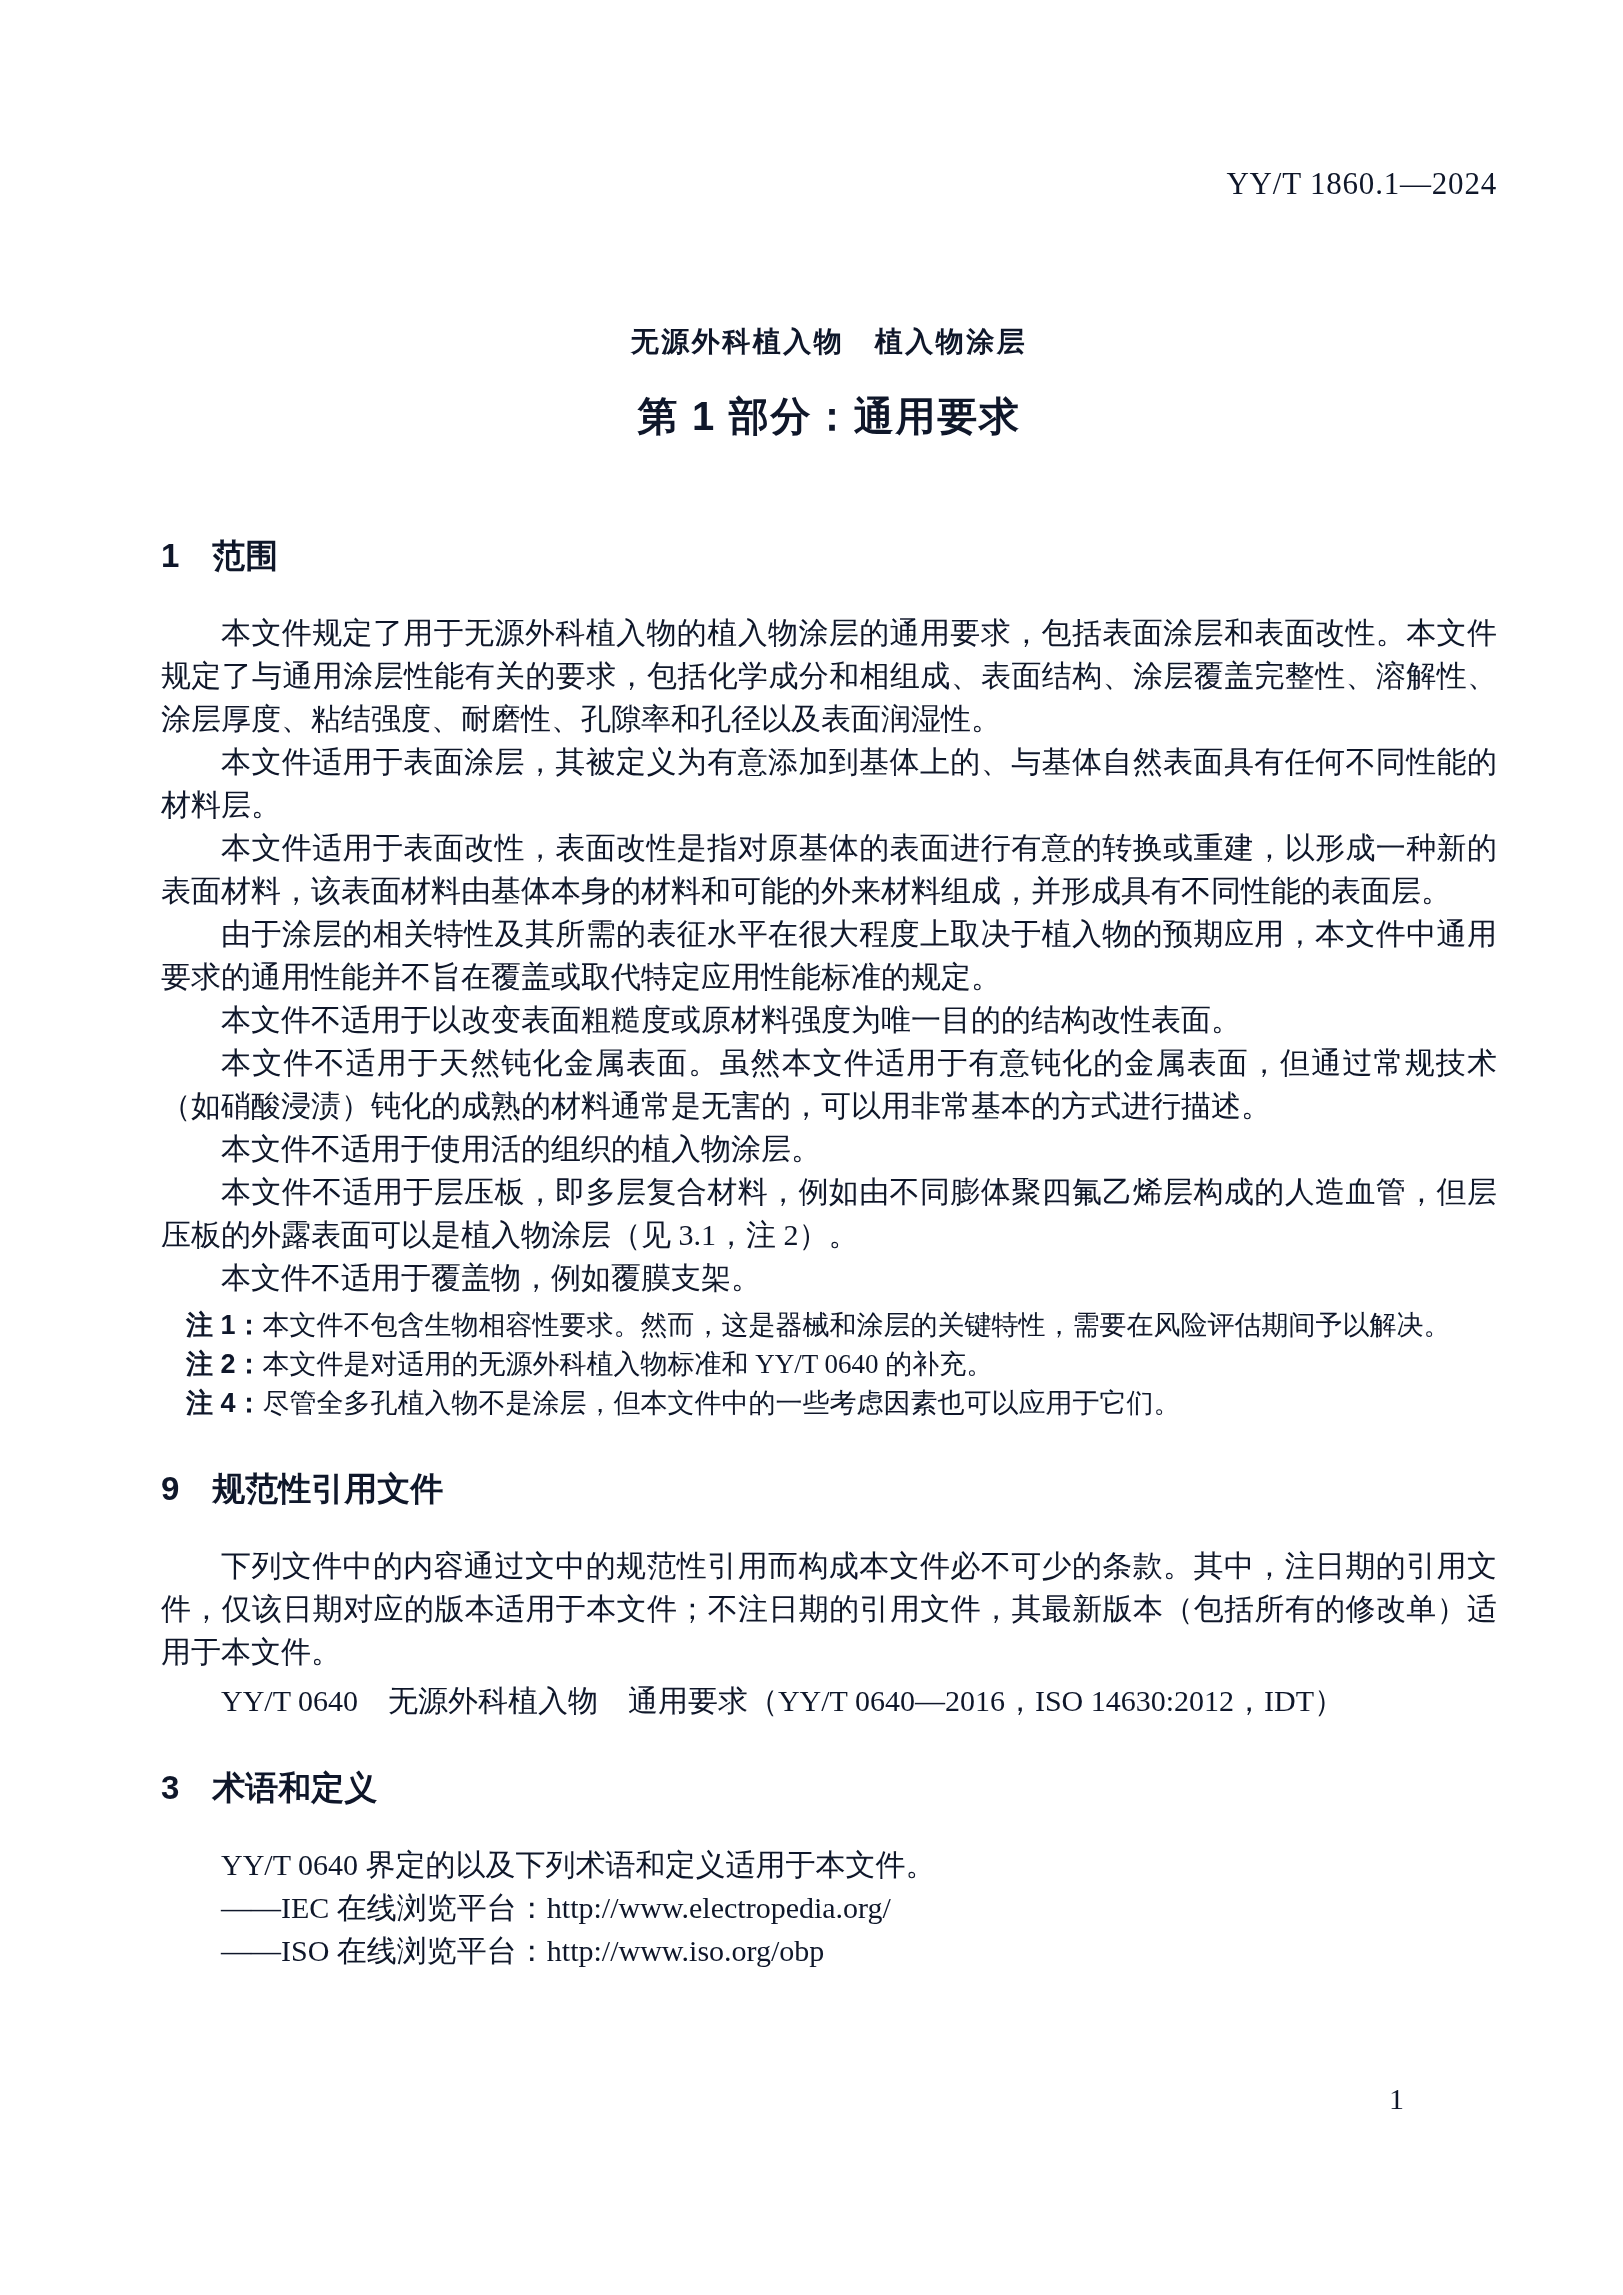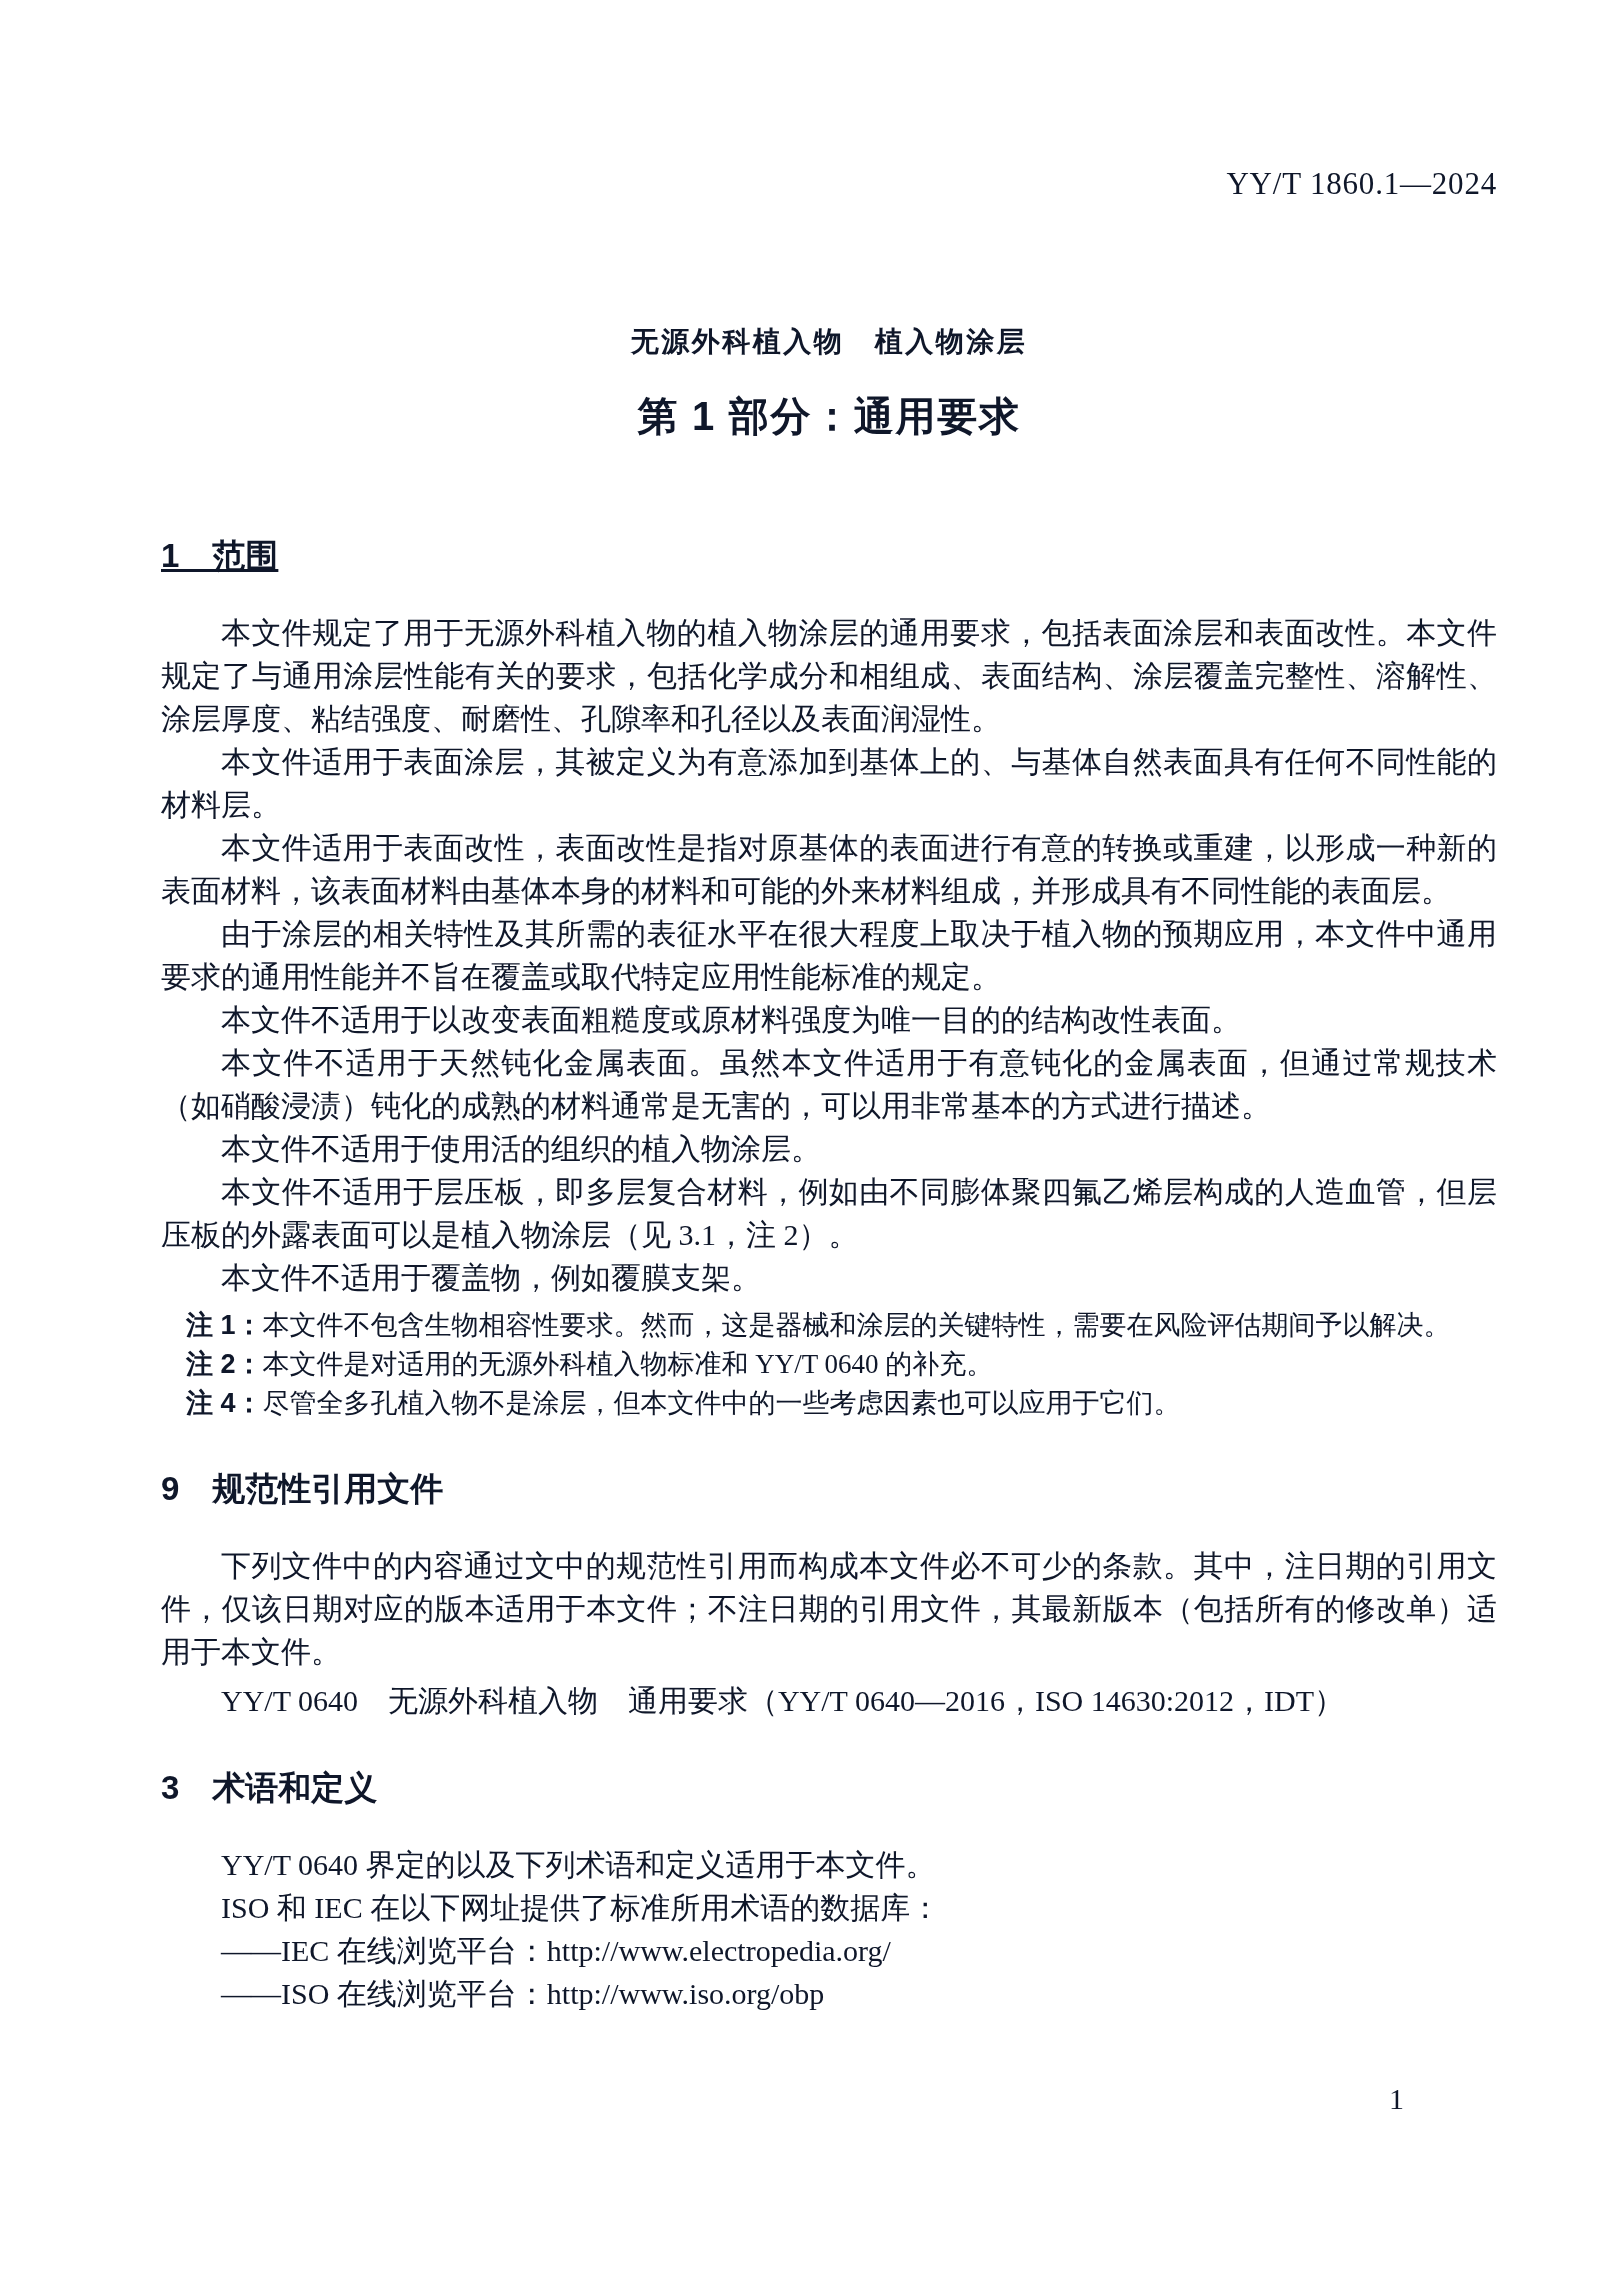--- a/index.html
+++ b/index.html
@@ -41,21 +41,21 @@
     line-height: 53px;
     letter-spacing: 1.7px;
   }
   .sec-heading {
     margin: 43px 0 0 0;
     font-family: "Liberation Sans", "DejaVu Sans", sans-serif;
     font-weight: 700;
     font-size: 33px;
     line-height: 45px;
   }
-  .sec-heading.first { margin-top: 90px; text-decoration: underline; }
+  .sec-heading.first { margin-top: 90px; }
   p.body-p {
     margin: 0;
     font-size: 30px;
     line-height: 43px;
     text-align: justify;
     text-indent: 60px;
   }
   p.body-p.lead { margin-top: 33px; }
   p.body-p.ref { margin-top: 6.7px; }
   .notes { margin: 6.7px 0 0 25px; }
@@ -108,20 +108,19 @@
   </div>
 
   <h2 class="sec-heading">9　规范性引用文件</h2>
 
   <p class="body-p lead">下列文件中的内容通过文中的规范性引用而构成本文件必不可少的条款。其中，注日期的引用文件，仅该日期对应的版本适用于本文件；不注日期的引用文件，其最新版本（包括所有的修改单）适用于本文件。</p>
   <p class="body-p ref">YY/T 0640　无源外科植入物　通用要求（YY/T 0640—2016，ISO 14630:2012，IDT）</p>
 
   <h2 class="sec-heading">3　术语和定义</h2>
 
   <p class="body-p lead">YY/T 0640 界定的以及下列术语和定义适用于本文件。</p>
-  <p class="body-p">ISO 和 IEC 在以下网址提供了标准所用术语的数据库：</p>
   <p class="body-p">——IEC 在线浏览平台：http://www.electropedia.org/</p>
   <p class="body-p">——ISO 在线浏览平台：http://www.iso.org/obp</p>
 
   <div class="page-number">1</div>
 
 </div>
 
 
 </body></html>

